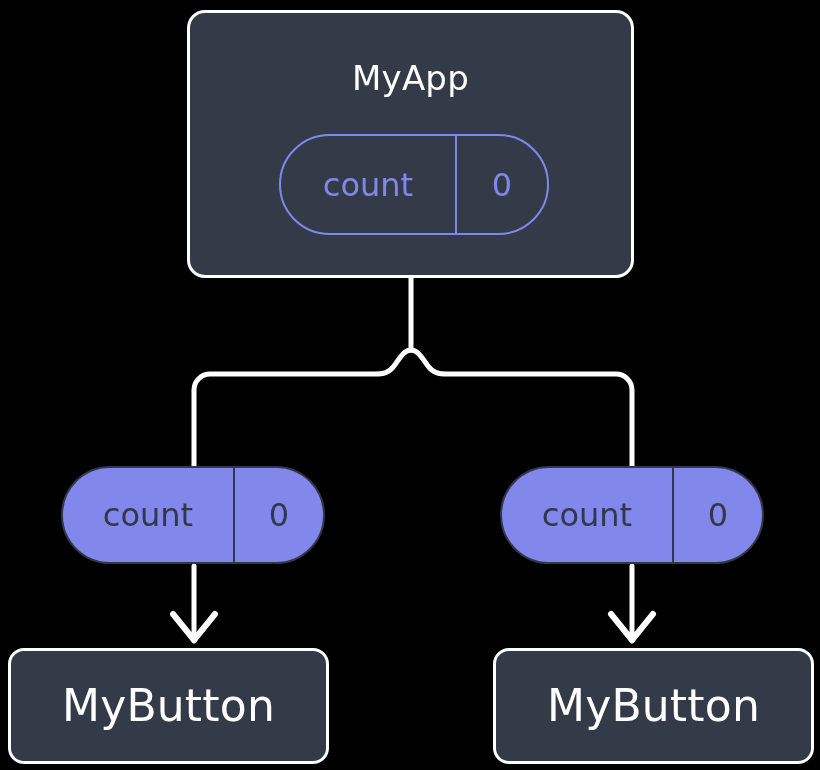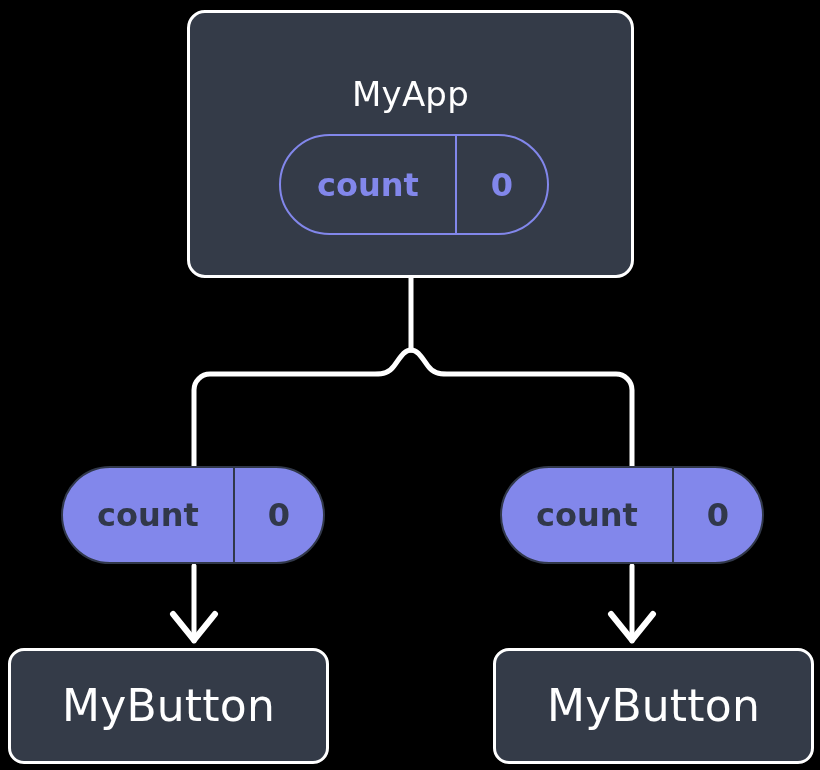--- a/index.html
+++ b/index.html
@@ -39,21 +39,21 @@
     display: flex;
     flex-direction: column;
     align-items: center;
   }
   .node-box.root {
     left: 187px;
     top: 10px;
     width: 447px;
     height: 268px;
     border-radius: 18px;
-    padding-top: 64px;
+    padding-top: 48px;
   }
   .node-box.leaf {
     justify-content: center;
     height: 116px;
   }
   .node-box.leaf-left {
     left: 8px;
     top: 648px;
     width: 321px;
   }
@@ -75,21 +75,20 @@
   }
 
   
   .pill {
     position: absolute;
     box-sizing: border-box;
     display: flex;
     align-items: stretch;
     border-radius: 999px;
     overflow: hidden;
-    font-weight: bold;
   }
   .pill .pill-key,
   .pill .pill-val {
     display: flex;
     align-items: center;
     justify-content: center;
     white-space: nowrap;
     line-height: 1;
   }
 

